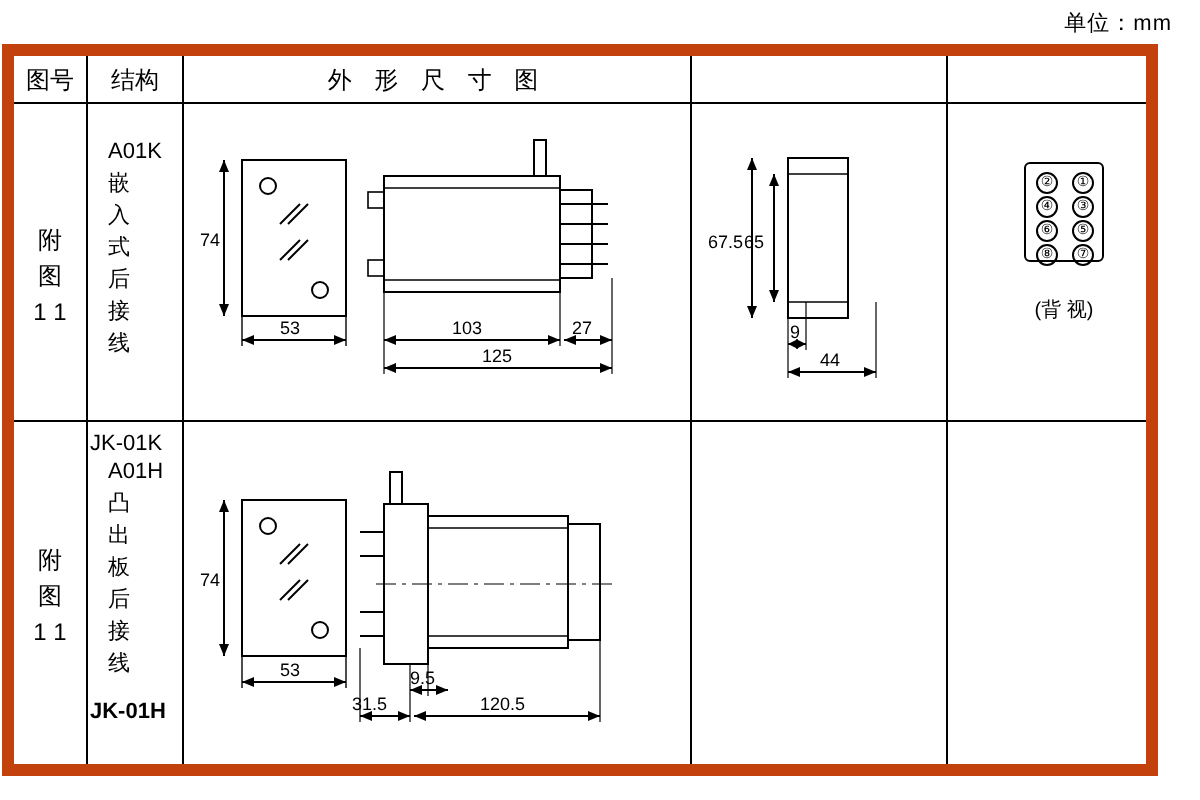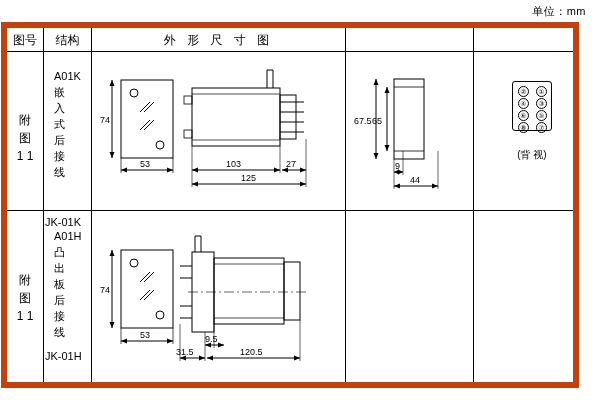--- a/index.html
+++ b/index.html
@@ -232,21 +232,21 @@
   <div class="bigvtext" style="left:7px; top:263px;">图</div>
   <div class="bigvtext" style="left:7px; top:281px;">1 1</div>
 
   <div class="vtext" style="left:47px; top:202px;">A01H</div>
   <div class="vtext" style="left:47px; top:218px;">凸</div>
   <div class="vtext" style="left:47px; top:234px;">出</div>
   <div class="vtext" style="left:47px; top:250px;">板</div>
   <div class="vtext" style="left:47px; top:266px;">后</div>
   <div class="vtext" style="left:47px; top:282px;">接</div>
   <div class="vtext" style="left:47px; top:298px;">线</div>
-  <div class="vtext" style="left:38px; top:322px; width:60px;">JK-01H</div>
+  <div class="vtext" style="left:38px; top:322px; width:60px;font-weight:bold;">JK-01H</div>
 
   <svg style="position:absolute; left:85px; top:184px;" width="253" height="180">
 
     <rect x="29" y="38" width="52" height="78" fill="none" stroke="#000" stroke-width="1"></rect>
     <circle cx="42" cy="51" r="4" fill="none" stroke="#000" stroke-width="1"></circle>
     <circle cx="68" cy="103" r="4" fill="none" stroke="#000" stroke-width="1"></circle>
     <line x1="48" y1="70" x2="58" y2="60" stroke="#000" stroke-width="1"></line>
     <line x1="52" y1="70" x2="62" y2="60" stroke="#000" stroke-width="1"></line>
     <line x1="48" y1="88" x2="58" y2="78" stroke="#000" stroke-width="1"></line>
     <line x1="52" y1="88" x2="62" y2="78" stroke="#000" stroke-width="1"></line>

